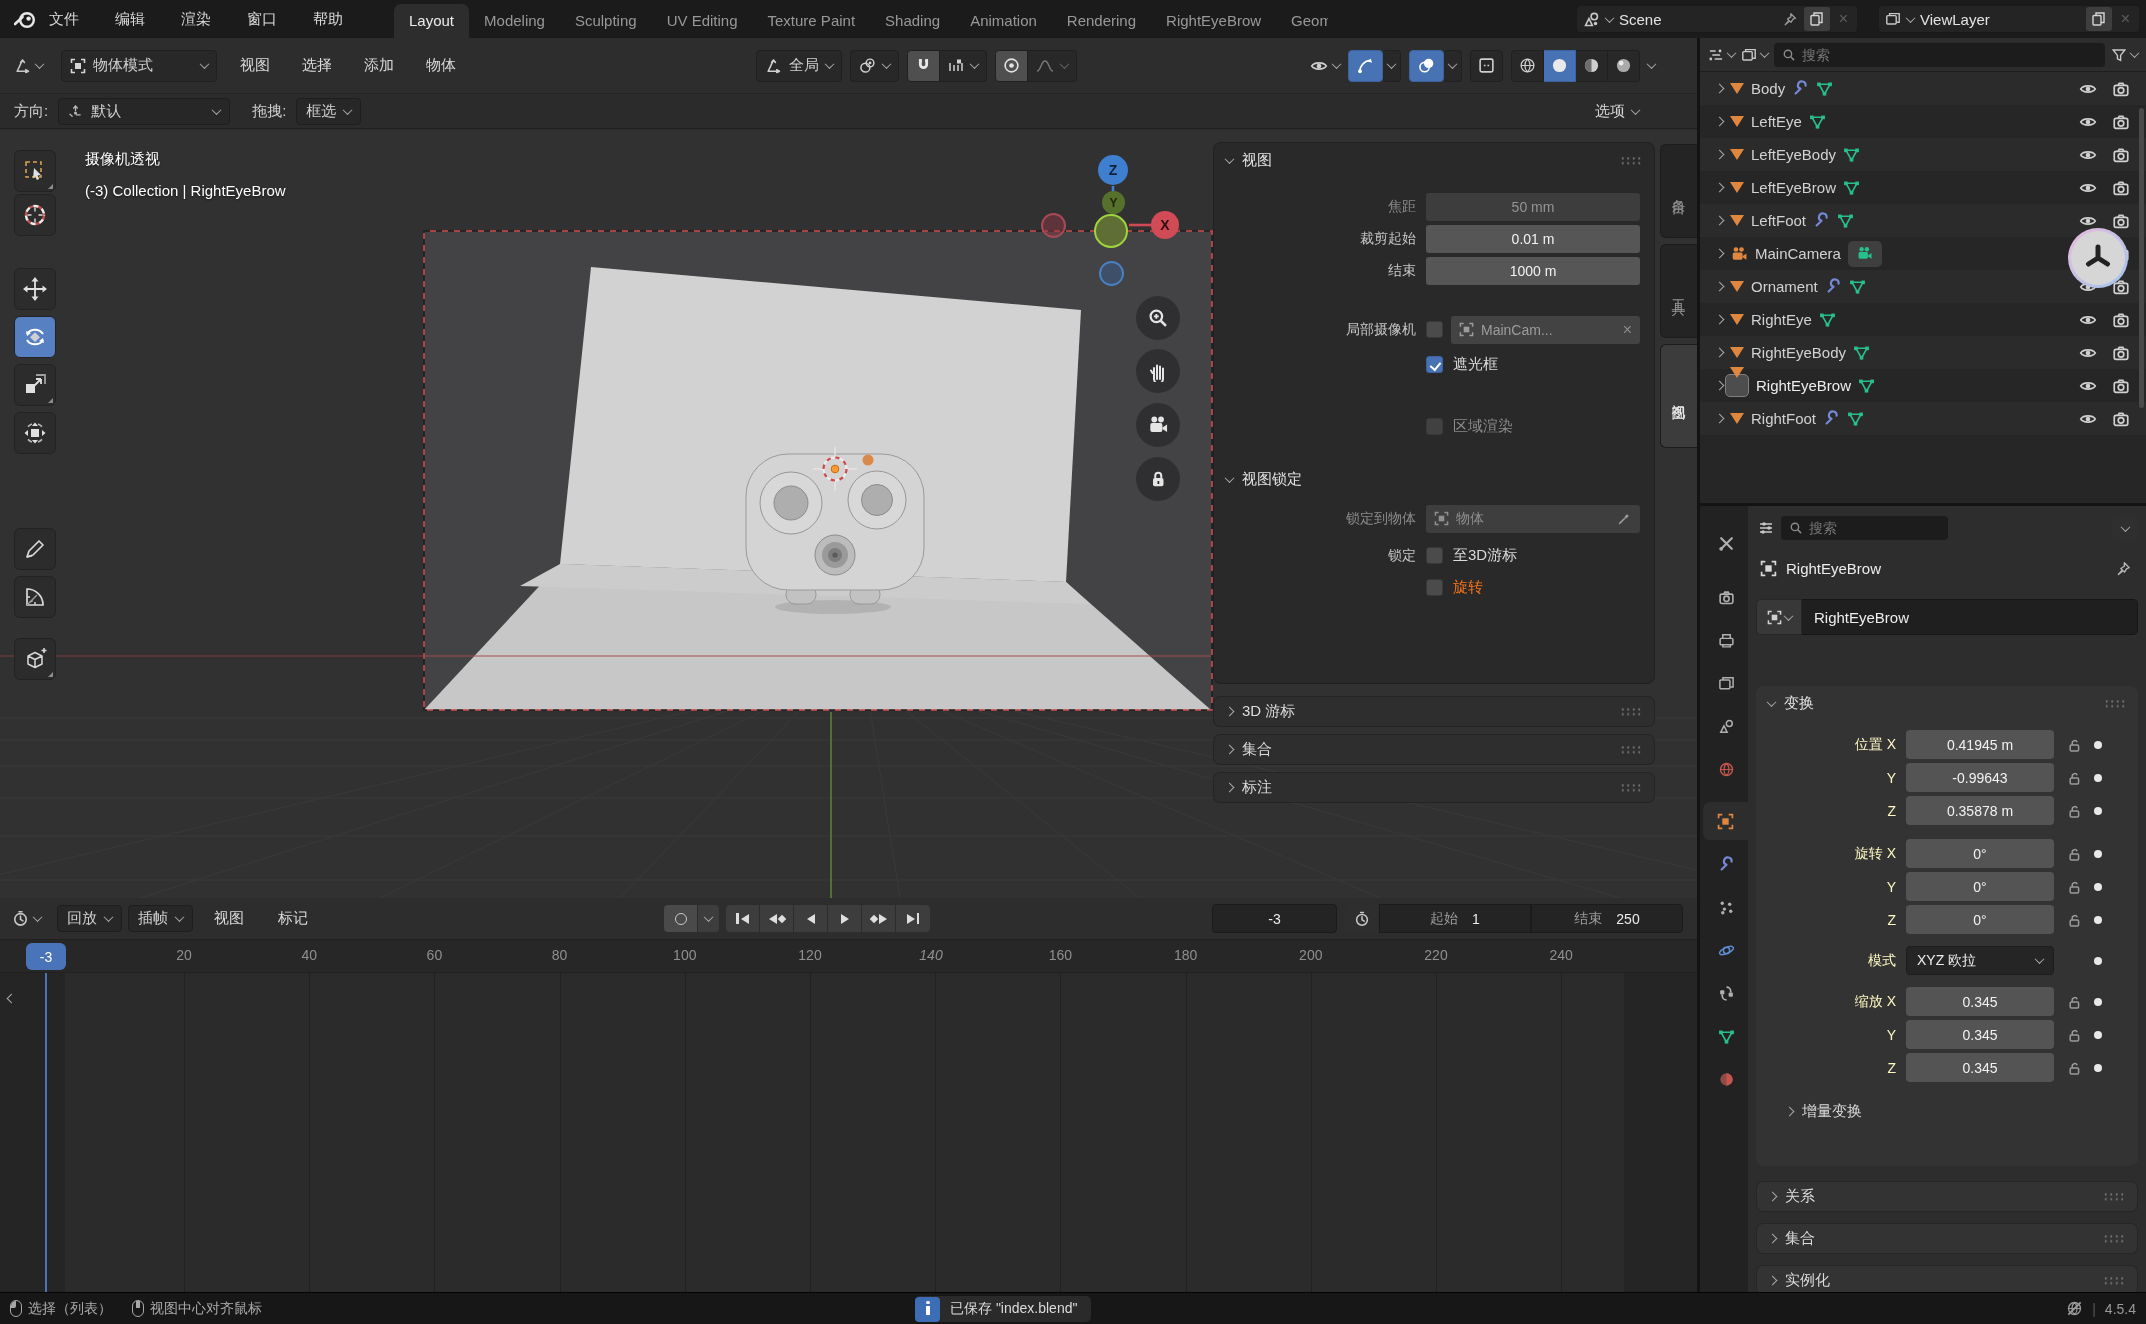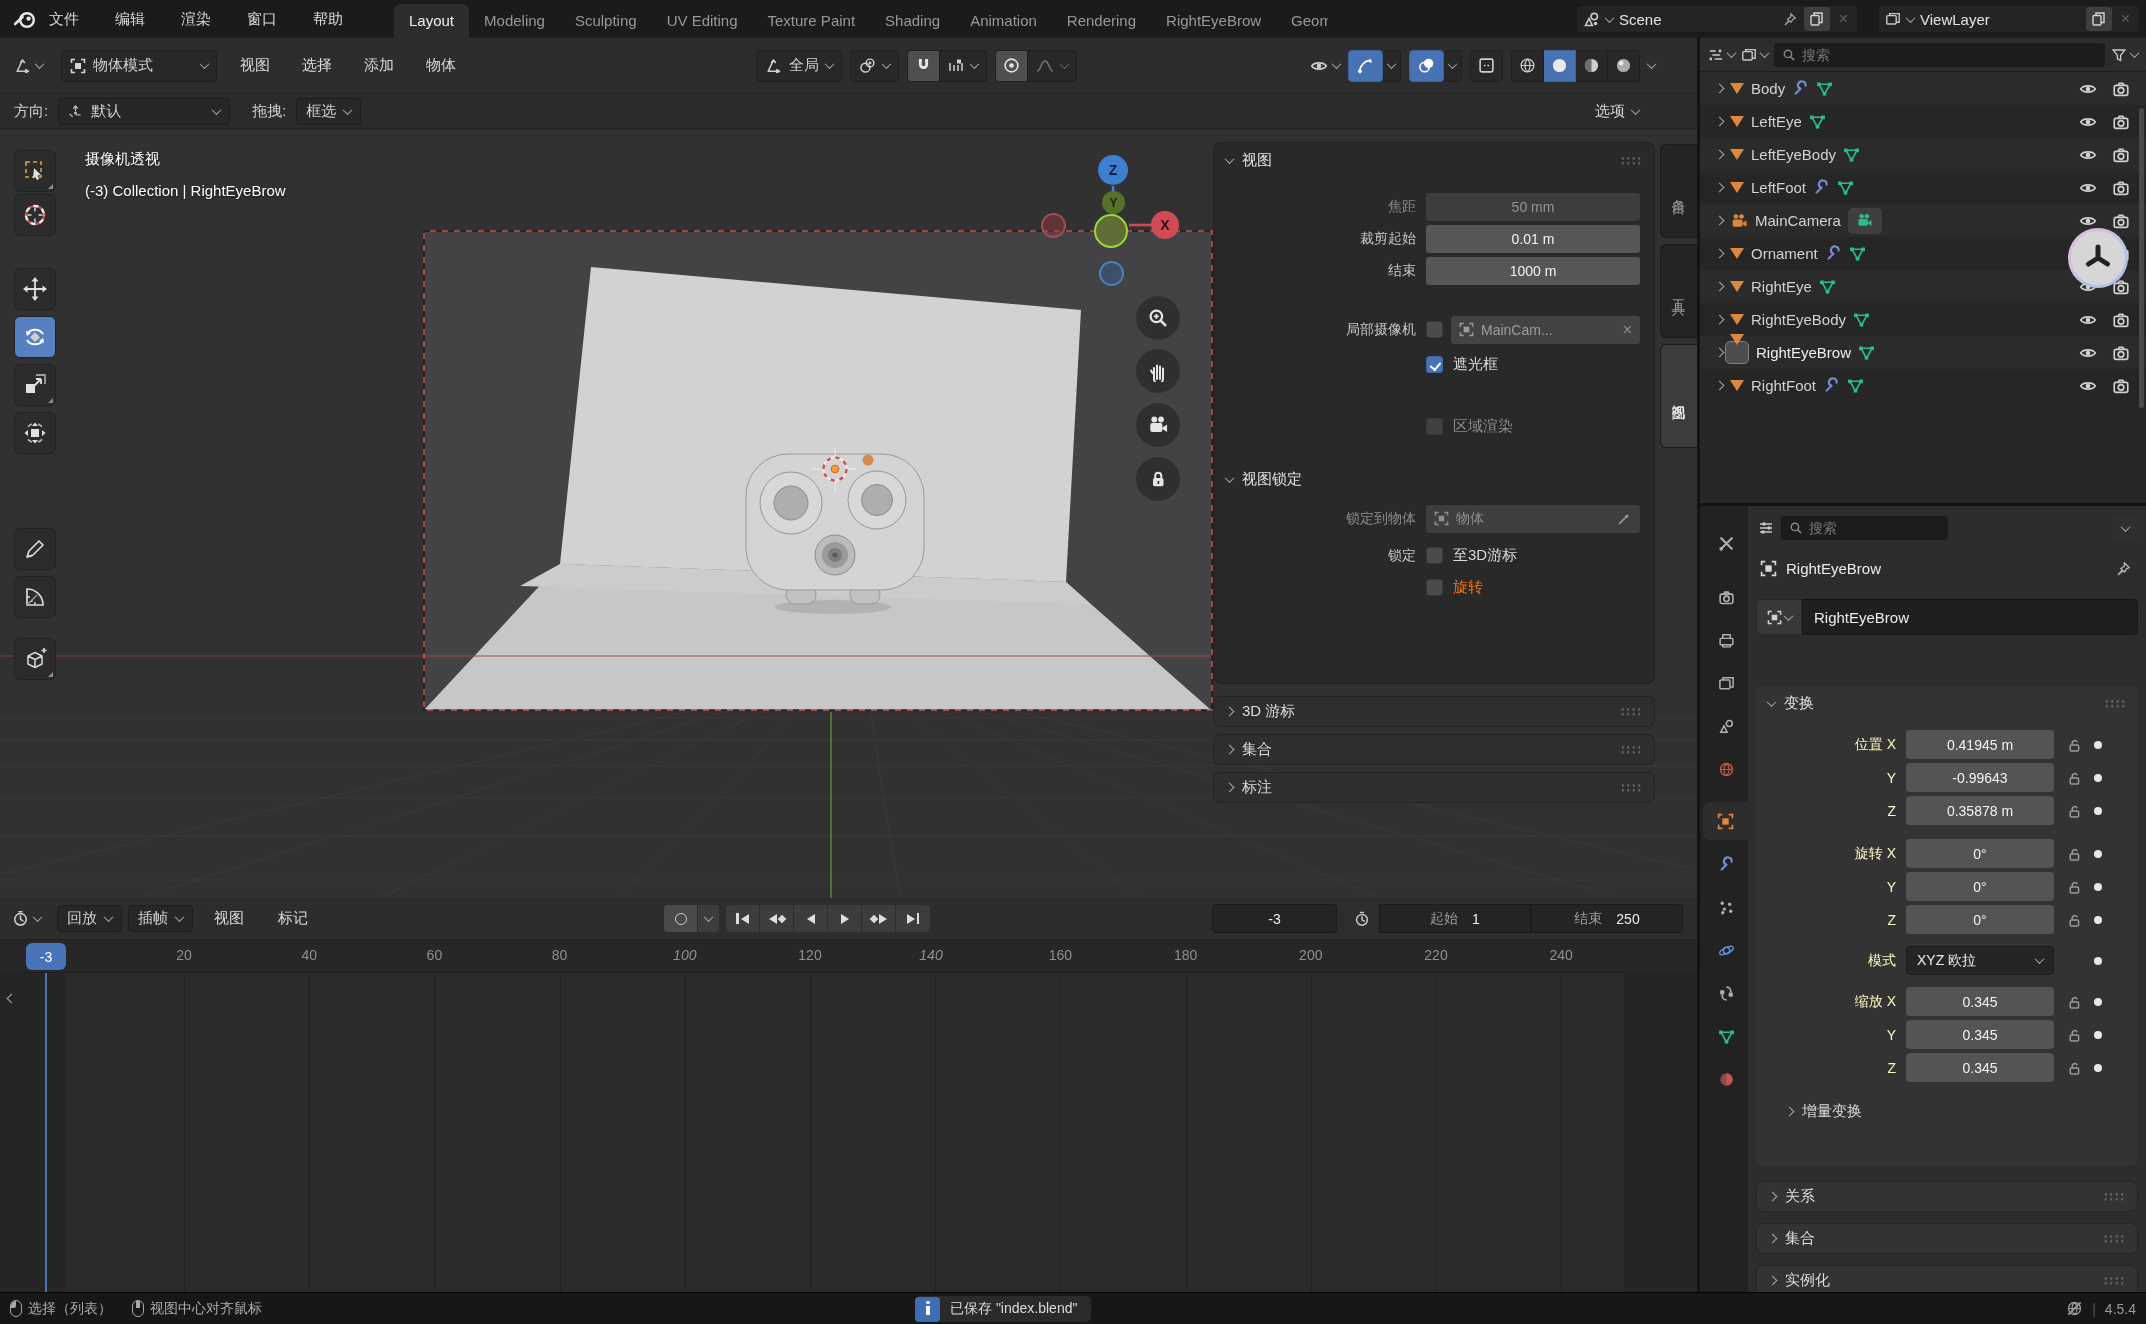--- a/index.html
+++ b/index.html
@@ -778,20 +778,35 @@
           <svg class="ic" width="18" height="18" viewBox="0 0 16 16" color="#d0d0d0">
             <use href="#s-eye"></use>
           </svg>
           <svg class="ic" width="18" height="18" viewBox="0 0 16 16" color="#d0d0d0" style="margin:0 10px 0 8px">
             <use href="#s-camphoto"></use>
           </svg>
         </div>
       <div class="orow">
           <span class="cv r"></span>
           <span class="tri-dn"></span>
+          <span>LeftEyeBrow</span>
+          <svg class="ic" width="17" height="17" viewBox="0 0 16 16" color="#27c08d">
+            <use href="#s-tri"></use>
+          </svg>
+          <span class="sp"></span>
+          <svg class="ic" width="18" height="18" viewBox="0 0 16 16" color="#d0d0d0">
+            <use href="#s-eye"></use>
+          </svg>
+          <svg class="ic" width="18" height="18" viewBox="0 0 16 16" color="#d0d0d0" style="margin:0 10px 0 8px">
+            <use href="#s-camphoto"></use>
+          </svg>
+        </div>
+      <div class="orow">
+          <span class="cv r"></span>
+          <span class="tri-dn"></span>
           <span>LeftFoot</span>
           <svg class="ic" width="17" height="17" viewBox="0 0 16 16" color="#7589d6">
             <use href="#s-wrench"></use>
           </svg>
           <svg class="ic" width="17" height="17" viewBox="0 0 16 16" color="#27c08d">
             <use href="#s-tri"></use>
           </svg>
           <span class="sp"></span>
           <svg class="ic" width="18" height="18" viewBox="0 0 16 16" color="#d0d0d0">
             <use href="#s-eye"></use>
@@ -1249,21 +1264,21 @@
             <span>250</span>
           </div>
       </div>
     </div>
     <div id="ruler">
       <div id="ruler-labels">
           <span class="rlab" style="left: 184px;">20</span>
           <span class="rlab" style="left: 309.2px;">40</span>
           <span class="rlab" style="left: 434.4px;">60</span>
           <span class="rlab" style="left: 559.6px;">80</span>
-          <span class="rlab" style="left: 684.8px; font-style: italic;">100</span>
+          <span class="rlab" style="left: 684.8px;">100</span>
           <span class="rlab" style="left: 810px;">120</span>
           <span class="rlab" style="left: 931px; font-style: italic;">140</span>
           <span class="rlab" style="left: 1060.4px;">160</span>
           <span class="rlab" style="left: 1185.6px;">180</span>
           <span class="rlab" style="left: 1310.8px;">200</span>
           <span class="rlab" style="left: 1436px;">220</span>
           <span class="rlab" style="left: 1561.2px;">240</span>
         </div>
       <div class="abs" style="left:26px;top:3px;width:40px;height:27px;background:#4a74ba;border-radius:6px;display:flex;align-items:center;justify-content:center;color:#fff;font-size:14px">
           <span>-3</span>

